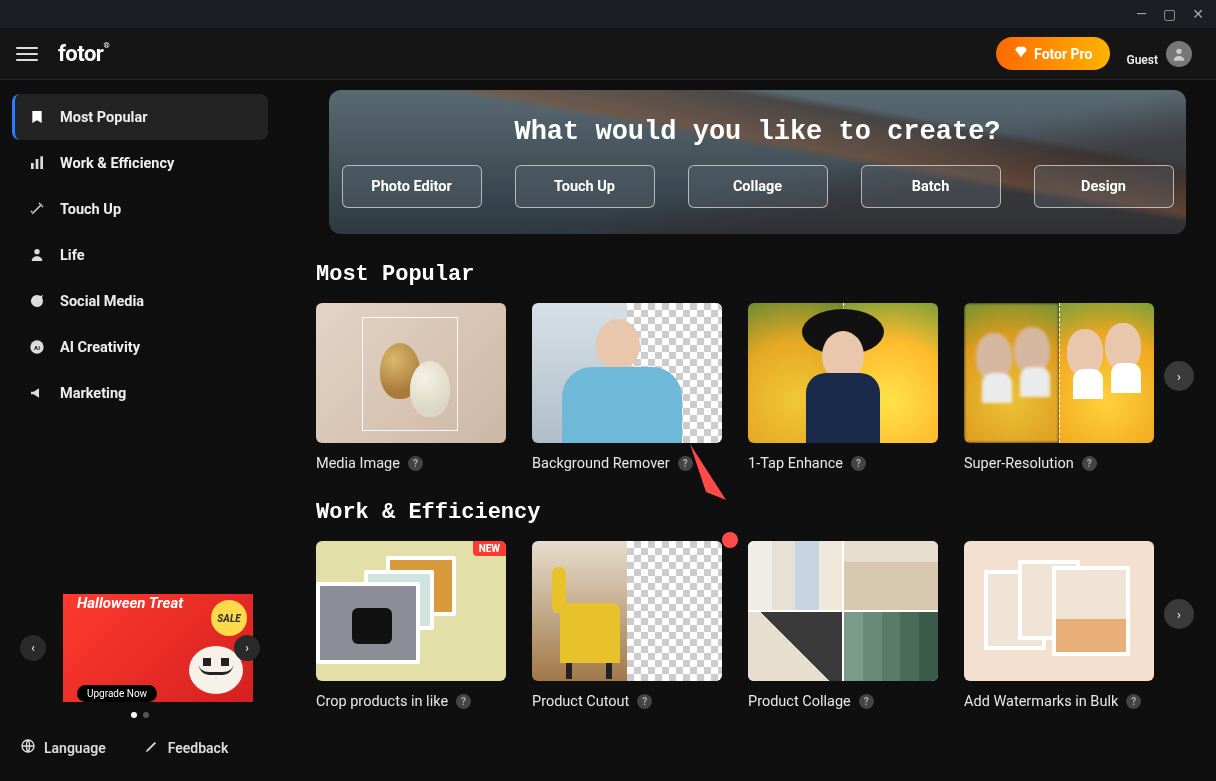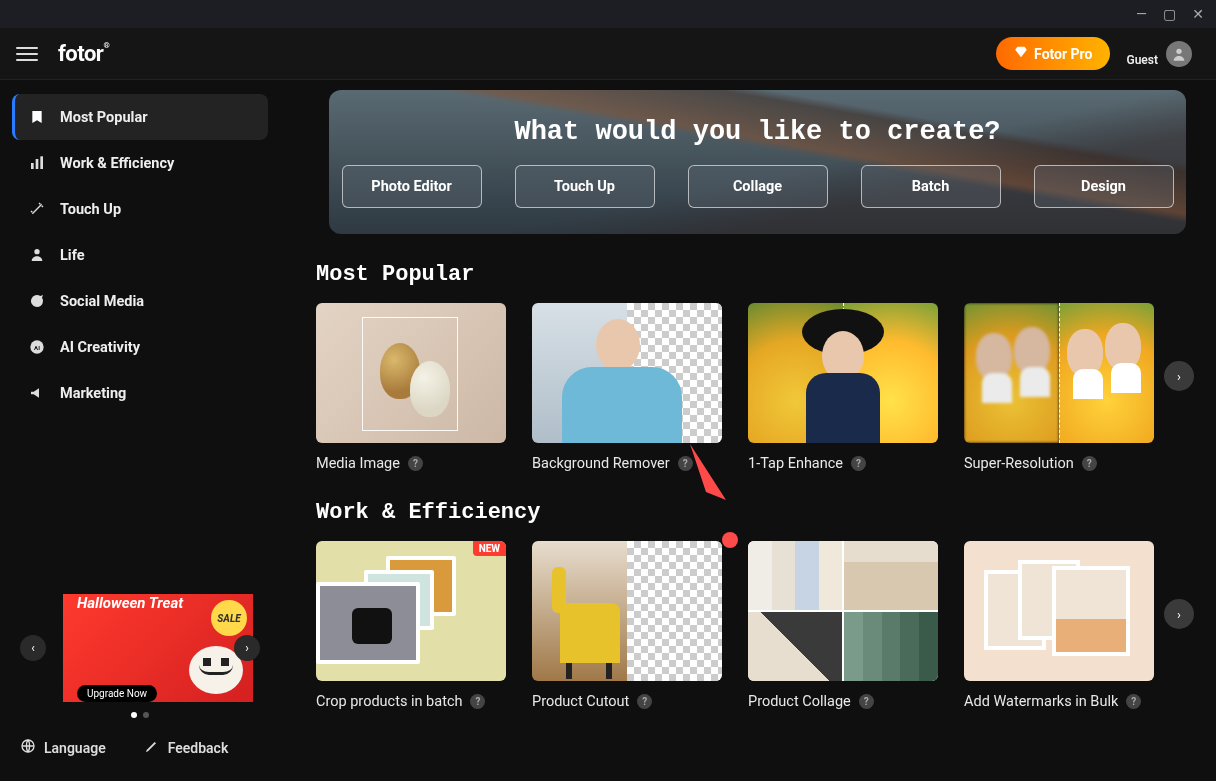--- a/index.html
+++ b/index.html
@@ -448,21 +448,21 @@
         <div class="thumb t-prodcrop">
           <div class="badge-new">NEW</div>
           <div class="stack">
               <div class="r r1"></div>
               <div class="r r2"></div>
               <div class="r r3"></div>
               <div class="watch"></div>
             </div>
         </div>
         <div class="card-label">
-            <span>Crop products in batch</span>
+            <span>Crop products in like</span>
             <span class="help-dot">?</span>
           </div>
       </div>
       <div class="card">
         <div class="thumb t-cutout">
           <div class="l">
               <div class="chair"></div>
             </div>
             <div class="r checker"></div>
         </div>

